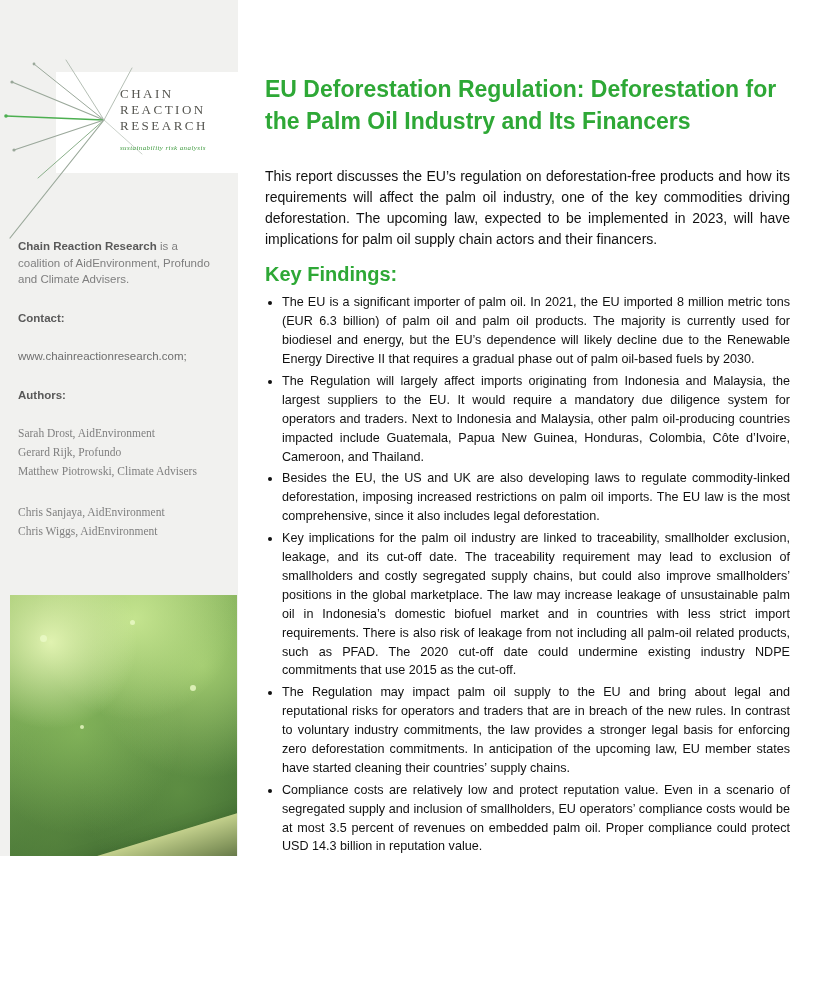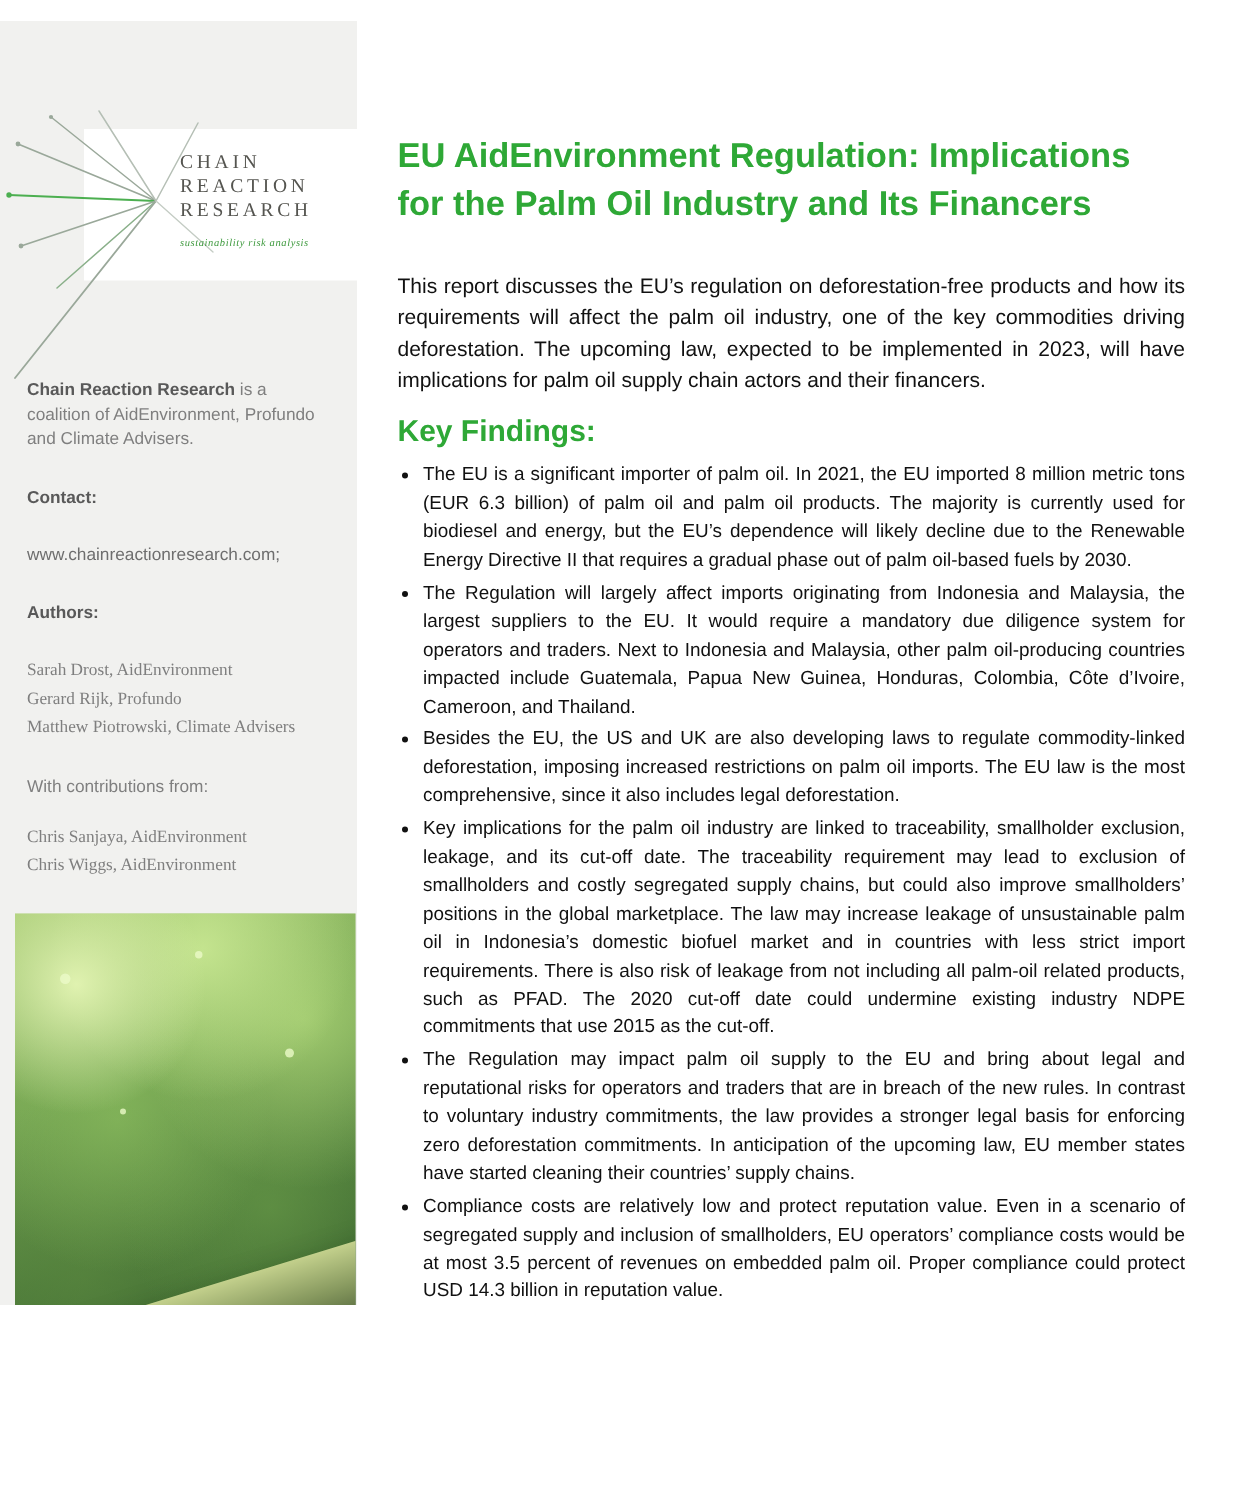--- a/index.html
+++ b/index.html
@@ -3,21 +3,21 @@
 <meta charset="utf-8">
 <style>
   * { margin: 0; padding: 0; box-sizing: border-box; }
   html, body { background: #ffffff; }
   body { font-family: "Liberation Sans", sans-serif; }
 
   .page {
     position: relative;
     width: 835px;
     height: 856px;
-    margin: 14px auto;
+    margin: 0 auto;
     background: #ffffff;
     overflow: hidden;
   }
 
   
   .sidebar {
     position: absolute;
     left: 0; top: 0;
     width: 238px;
     height: 990px;
@@ -193,21 +193,20 @@
       </div>
 
       <div class="sb-label">Authors:</div>
 
       <div class="sb-block">
         <div class="sb-line">Sarah Drost, AidEnvironment</div>
         <div class="sb-line">Gerard Rijk, Profundo</div>
         <div class="sb-line">Matthew Piotrowski, Climate Advisers</div>
       </div>
 
-      <div class="sb-label-sm">With contributions from:</div>
 
       <div class="sb-block">
         <div class="sb-line">Chris Sanjaya, AidEnvironment</div>
         <div class="sb-line">Chris Wiggs, AidEnvironment</div>
       </div>
 
     </div>
 
     <div class="photo">
       <div class="branch"></div>
@@ -215,21 +214,21 @@
       <div class="speck" style="left:30px; top:40px; width:7px; height:7px;"></div>
       <div class="speck" style="left:120px; top:25px; width:5px; height:5px;"></div>
       <div class="speck" style="left:180px; top:90px; width:6px; height:6px;"></div>
       <div class="speck" style="left:70px; top:130px; width:4px; height:4px;"></div>
     </div>
 
   </div>
 
   <div class="main">
 
-    <h1 class="title">EU AidEnvironment Regulation: Implications for the Palm Oil Industry and Its Financers</h1>
+    <h1 class="title">EU Deforestation Regulation: Deforestation for the Palm Oil Industry and Its Financers</h1>
 
 
     <p class="body-text">This report discusses the EU’s regulation on deforestation-free products and how its requirements will affect the palm oil industry, one of the key commodities driving deforestation. The upcoming law, expected to be implemented in 2023, will have implications for palm oil supply chain actors and their financers.</p>
 
     <h2 class="section-heading">Key Findings:</h2>
 
     <ul class="findings">
       <li>
         <span class="lead">The EU is a significant importer of palm oil.</span><span> In 2021, the EU imported 8 million metric tons (EUR 6.3 billion) of palm oil and palm oil products. The majority is currently used for biodiesel and energy, but the EU’s dependence will likely decline due to the Renewable Energy Directive II that requires a gradual phase out of palm oil-based fuels by 2030.</span>
       </li>

